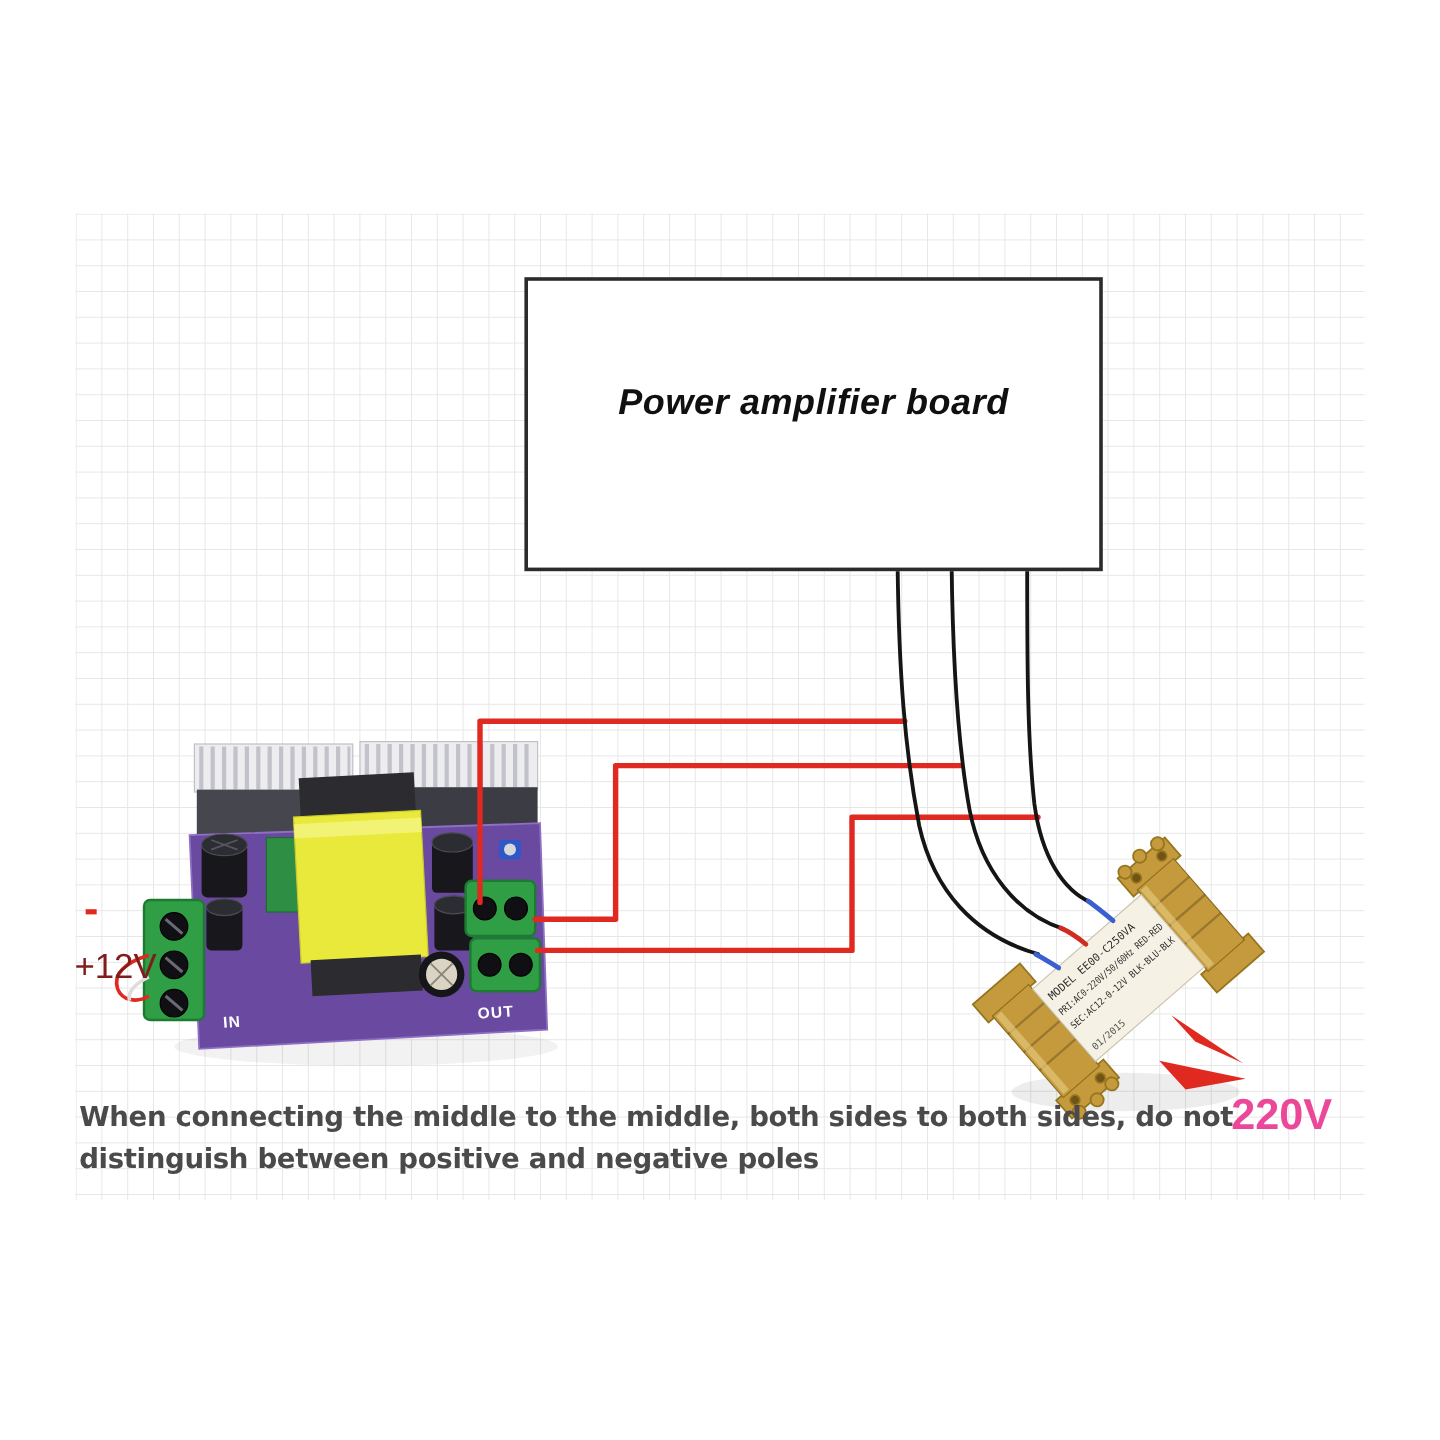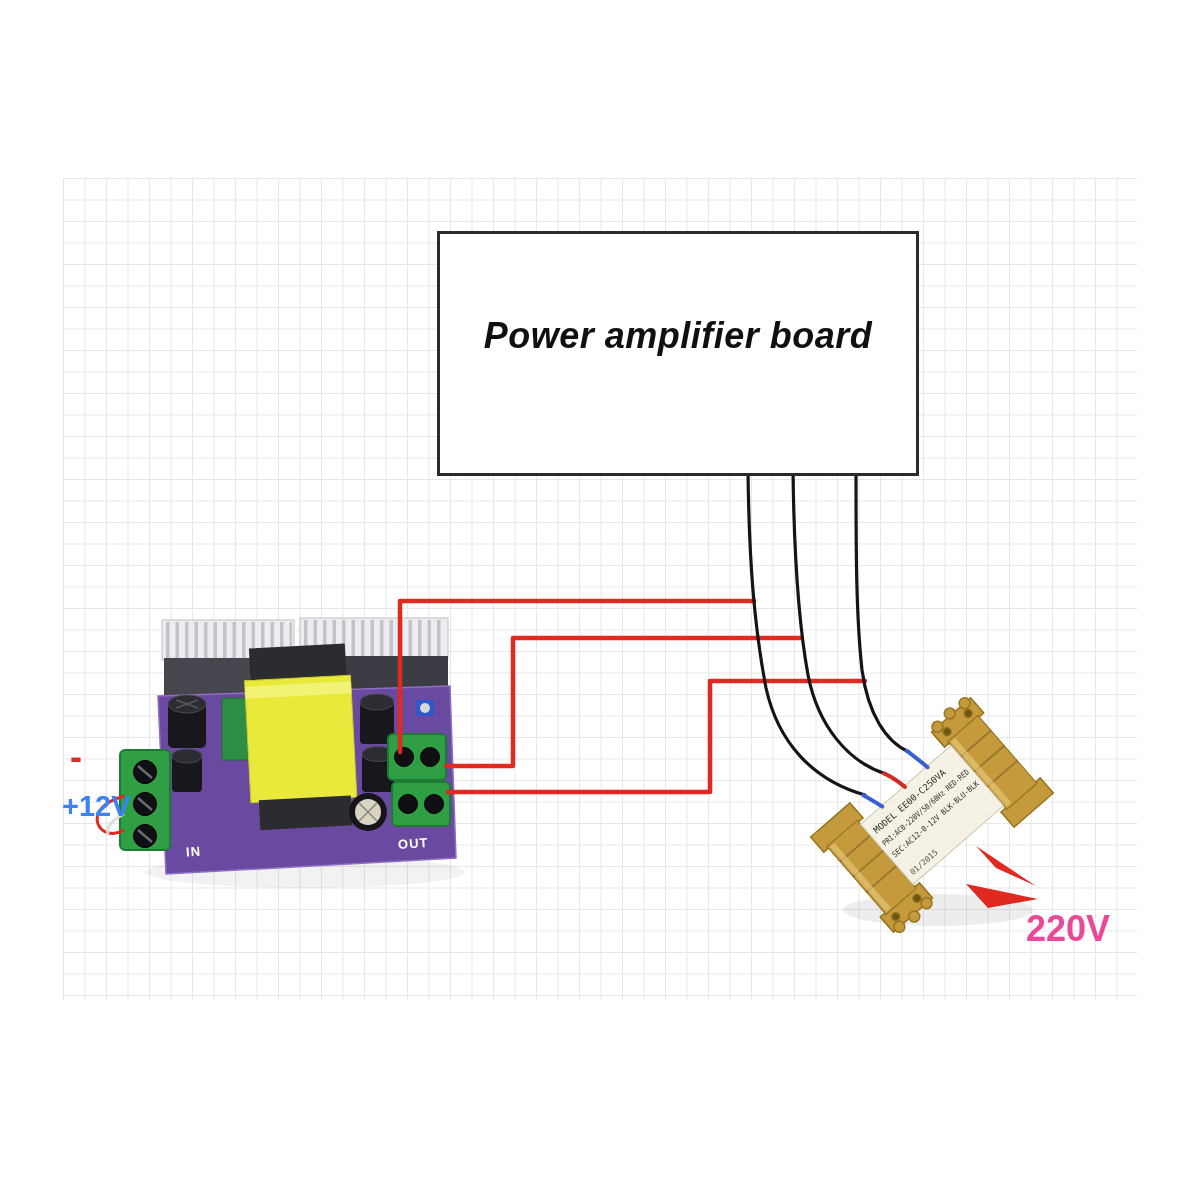--- a/index.html
+++ b/index.html
@@ -5,28 +5,28 @@
   html,body{margin:0;padding:0;background:#ffffff;}
   #canvas{position:relative;width:1200px;height:1200px;background:#ffffff;overflow:hidden;
           font-family:"Liberation Sans",sans-serif;}
   .grid{position:absolute;left:63px;top:178px;width:1074px;height:822px;z-index:1;
         background-image:linear-gradient(to right,#e7e7e7 1px,transparent 1px),
                          linear-gradient(to bottom,#e7e7e7 1px,transparent 1px);
         background-size:21.5px 21.5px;}
   svg.scene{position:absolute;left:0;top:0;z-index:2;}
   .amp-box{position:absolute;left:437px;top:231px;width:476px;height:239px;z-index:3;
            background:#ffffff;border:3px solid #2b2b2b;display:flex;align-items:center;justify-content:center;}
-  .amp-title{font-style:italic;font-weight:800;font-size:36px;color:#101010;transform:translateY(-18px);
+  .amp-title{font-style:italic;font-weight:800;font-size:30px;color:#101010;transform:translateY(-18px);
              letter-spacing:0.5px;}
   .txt{position:absolute;z-index:3;white-space:nowrap;}
   .note{left:905px;top:650px;font-size:25px;line-height:34px;color:#c94b4e;font-weight:600;
         font-family:"DejaVu Sans",sans-serif;}
   .v220{left:1026px;top:908px;font-size:36px;font-weight:bold;color:#ec4899;}
   .pol-minus{left:70px;top:736px;font-size:36px;font-weight:bold;color:#e02920;}
-  .pol-plus{left:62px;top:790px;font-size:29px;font-weight:bold;color:#3b82f6;}
+  .pol-plus{left:62px;top:790px;font-size:29px;font-weight:normal;color:#7f1d1d;}
   .board-lbl{font-size:13px;font-weight:bold;color:#ffffff;letter-spacing:1px;transform:rotate(-4deg);}
   .in-lbl{left:186px;top:844px;}
   .out-lbl{left:398px;top:836px;}
   .caption{left:66px;top:914px;font-size:23px;line-height:35px;color:#4a4a4a;font-weight:600;
            letter-spacing:-0.3px;font-family:"DejaVu Sans",sans-serif;white-space:nowrap;}
 </style>
 </head>
 <body>
 
 <div id="canvas">
@@ -157,14 +157,18 @@
 
 
   <div class="txt v220">220V</div>
 
   <div class="txt pol-minus">-</div>
   <div class="txt pol-plus">+12V</div>
 
   <div class="txt board-lbl in-lbl">IN</div>
   <div class="txt board-lbl out-lbl">OUT</div>
 
+  <div class="txt caption">
+    <div>When connecting the middle to the middle, both sides to both sides, do not</div>
+    <div>distinguish between positive and negative poles</div>
+  </div>
 
 </div>
 
 </body></html>

